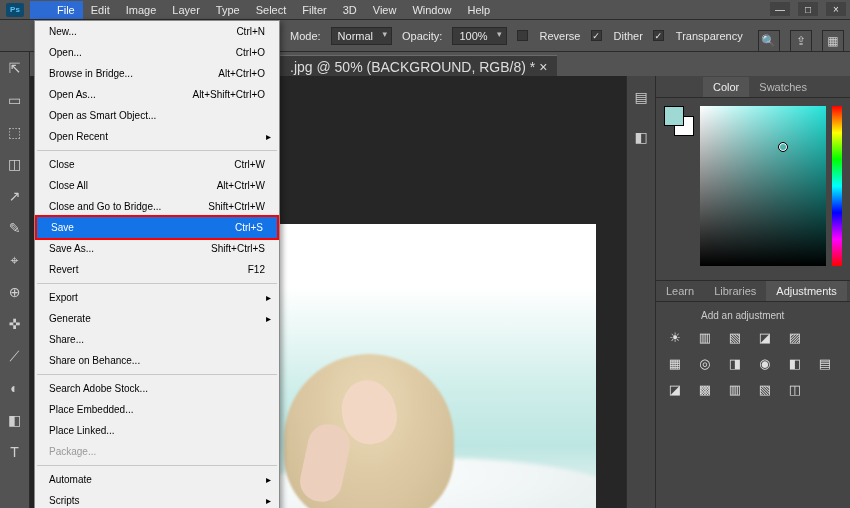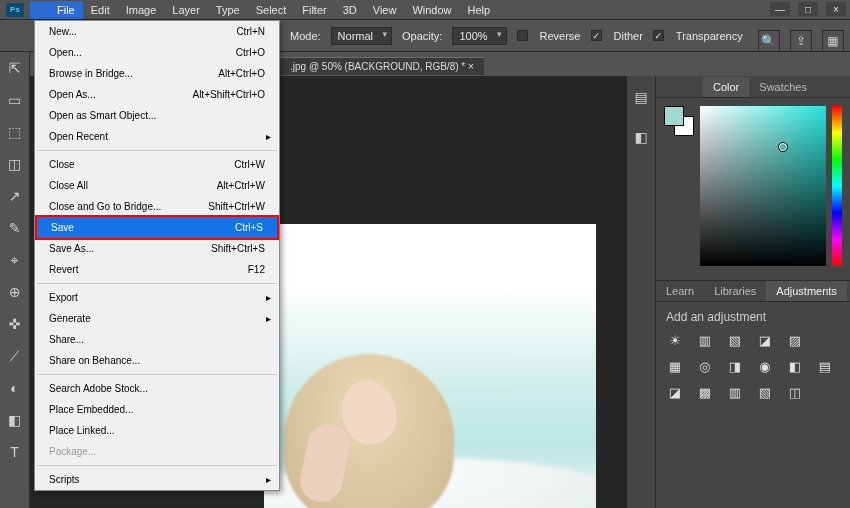--- a/index.html
+++ b/index.html
@@ -20,21 +20,21 @@
   .toolstrip { position: absolute; left: 0; top: 52px; width: 30px; background: #535353; height: 456px; border-right: 1px solid #2b2b2b; display: flex; flex-direction: column; align-items: center; padding-top: 4px; gap: 8px; }
   .toolstrip .tool { width: 24px; height: 24px; display: flex; align-items: center; justify-content: center; color: #cfcfcf; font-size: 14px; }
   .dropdown { position: absolute; left: 34px; top: 20px; width: 246px; background: #f0f0f0; color: #000; border: 1px solid #8a8a8a; box-shadow: 2px 2px 6px rgba(0,0,0,.4); z-index: 50; }
   .dd-row { display: flex; justify-content: space-between; padding: 3px 14px; font-size: 10px; line-height: 15px; cursor: default; position: relative; }
   .dd-row.submenu:after { content: "▸"; position: absolute; right: 8px; top: 3px; font-size: 10px; }
   .dd-row.disabled { color: #999; text-align: right; }
   .dd-sep { height: 1px; background: #c8c8c8; margin: 3px 2px; }
   .dd-row.hl { background: #1473e6; color: #fff; }
   .dd-hlt-row { border: 2px solid #ff0000; margin: -2px 0; }
   .tabrow { position: absolute; left: 280px; top: 56px; height: 20px; display: flex; align-items: center; }
-  .doctab { background: #3a3a3a; padding: 3px 10px; font-size: 10px; color: #ddd; border-top: 1px solid #6a6a6a; }
+  .doctab { background: #3a3a3a; padding: 3px 10px; font-size: 14px; color: #ddd; border-top: 1px solid #6a6a6a; }
   .canvaswrap { position: absolute; left: 30px; top: 76px; width: 596px; height: 432px; background: #262626; }
   .canvas { position: absolute; left: 234px; top: 148px; width: 332px; height: 284px; background: linear-gradient(to bottom, #ffffff 0%, #ffffff 22%, #cfeeea 58%, #bde6e2 78%, #eef5f4 100%); overflow: hidden; }
   .canvas .figure { position: absolute; left: 10px; bottom: -6px; width: 200px; height: 190px; }
   .hair { position: absolute; left: 10px; top: 30px; width: 170px; height: 170px; background: radial-gradient(ellipse at 50% 30%, #ead9b6 0%, #d9c59f 60%, #cab78f 100%); border-radius: 50% 50% 40% 40%; filter: blur(1px); }
   .face { position: absolute; left: 68px; top: 56px; width: 54px; height: 64px; background: #f1d7c4; border-radius: 50% 50% 45% 45%; transform: rotate(-14deg); }
   .arm { position: absolute; left: 30px; top: 100px; width: 42px; height: 78px; background: #ecd0bd; border-radius: 20px; transform: rotate(12deg); }
   .sheet { position: absolute; left: -20px; bottom: -30px; width: 380px; height: 80px; background: radial-gradient(ellipse at 30% 20%, #fff 0%, #ecf2f2 60%, #e2ecec 100%); filter: blur(2px); border-radius: 50%; }
   .collapse-strip { position: absolute; left: 626px; top: 76px; width: 30px; height: 432px; background: #454545; border-left: 1px solid #2b2b2b; border-right: 1px solid #2b2b2b; display: flex; flex-direction: column; align-items: center; padding-top: 12px; gap: 22px; }
   .collapse-strip .ic { width: 18px; height: 18px; color: #cfcfcf; display: flex; align-items: center; justify-content: center; font-size: 14px; }
   .rightpanels { position: absolute; left: 656px; top: 76px; width: 194px; height: 432px; background: #454545; }
@@ -43,21 +43,21 @@
   .ptab.on { background: #535353; color: #eee; }
   .colorpanel { padding: 8px 8px 10px 8px; display: flex; gap: 6px; }
   .fgbg { width: 30px; height: 30px; position: relative; }
   .fgbg .bg { position: absolute; right: 0; bottom: 0; width: 20px; height: 20px; background: #fff; border: 1px solid #000; }
   .fgbg .fg { position: absolute; left: 0; top: 0; width: 20px; height: 20px; background: #9fd9d3; border: 1px solid #000; }
   .picker { flex: 1; height: 160px; background: linear-gradient(to bottom, rgba(0,0,0,0) 0%, #000 100%), linear-gradient(to right, #fff 0%, #25e4da 100%); position: relative; }
   .picker .ring { position: absolute; left: 78px; top: 36px; width: 10px; height: 10px; border: 1px solid #000; border-radius: 50%; box-shadow: 0 0 0 1px #fff inset; }
   .huebar { width: 10px; height: 160px; background: linear-gradient(to bottom, #ff0000,#ffff00,#00ff00,#00ffff,#0000ff,#ff00ff,#ff0000); }
   .sec-tabs { display: flex; height: 22px; align-items: center; border-top: 1px solid #2b2b2b; border-bottom: 1px solid #2b2b2b; margin-top: 4px; }
   .adj-body { padding: 8px 10px; }
-  .adj-body .title { font-size: 12px; color: #ccc; margin-bottom: 8px; }
+  .adj-body .title { font-size: 10px; color: #ccc; margin-bottom: 8px; margin-left: 35px; }
   .adj-row { display: flex; gap: 12px; margin-bottom: 10px; }
   .adj-row .ai { width: 18px; height: 16px; color: #e0e0e0; display: flex; align-items: center; justify-content: center; font-size: 13px; }
   .layer-tabs { position: absolute; bottom: 0; left: 0; right: 0; display: flex; height: 22px; border-top: 1px solid #2b2b2b; }
   .topright-icons { position: absolute; right: 6px; top: 30px; display: flex; gap: 10px; }
   .topright-icons .tri { width: 22px; height: 22px; border: 1px solid #2a2a2a; display: flex; align-items: center; justify-content: center; font-size: 12px; color: #cfcfcf; }
 </style>
 </head>
 <body>
 
 <div class="menubar">
@@ -216,20 +216,24 @@
   <div class="dd-row">
       <span>Place Linked...</span>
       <span></span>
     </div>
   <div class="dd-row disabled">
       <span>Package...</span>
       <span></span>
     </div>
   <div class="dd-sep"></div>
   <div class="dd-row submenu">
+      <span>Automate</span>
+      <span></span>
+    </div>
+  <div class="dd-row submenu">
       <span>Scripts</span>
       <span></span>
     </div>
 
 </div>
 
 <div class="collapse-strip">
   <div class="ic">▤</div>
   <div class="ic">◧</div>
 </div>

